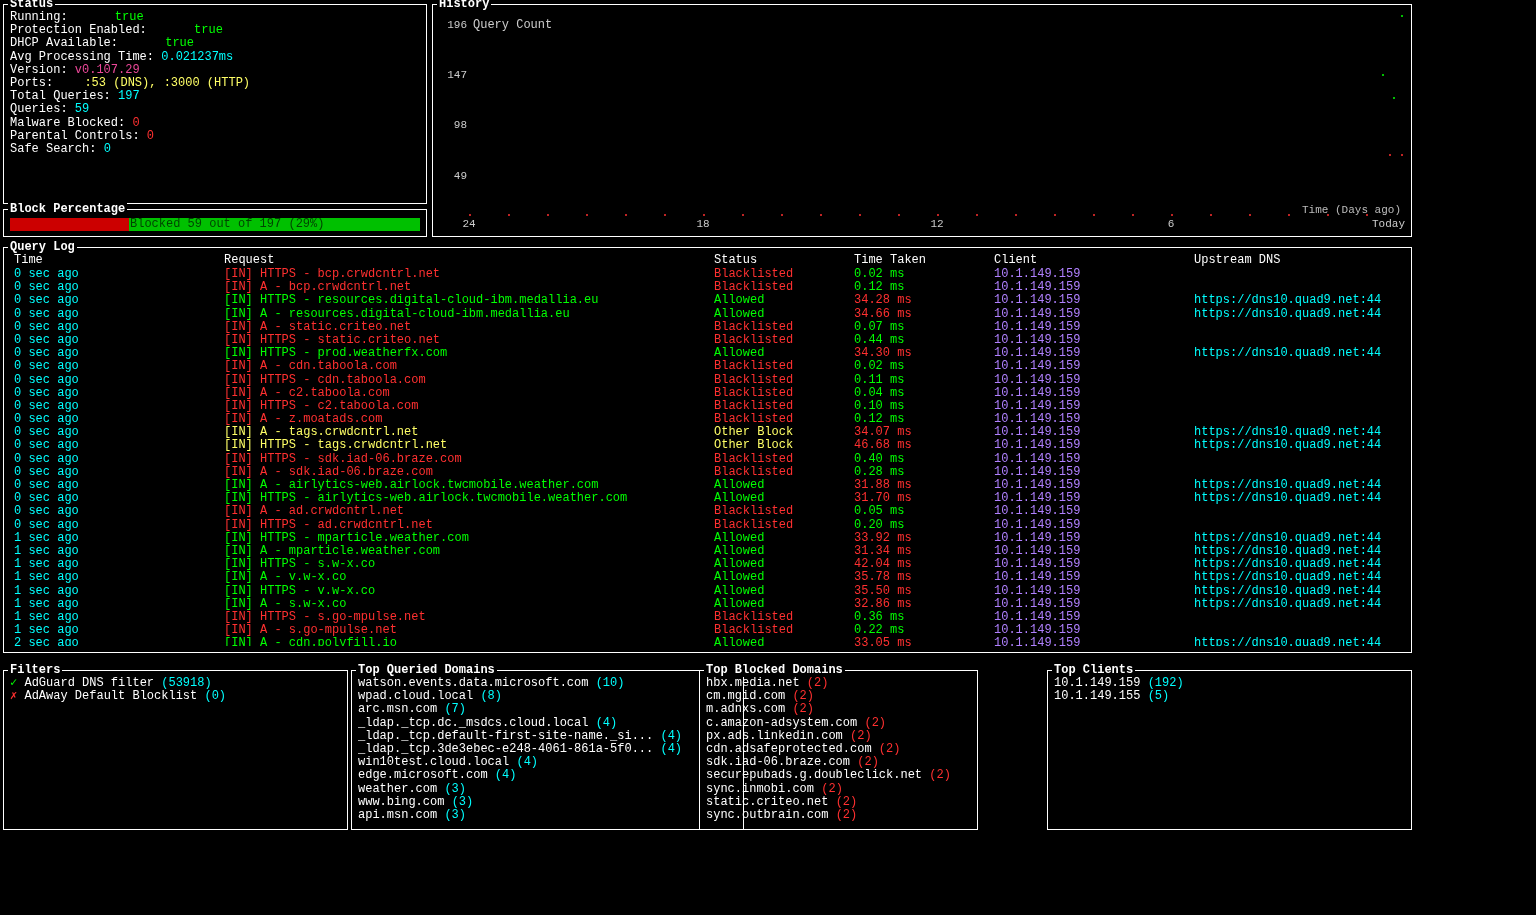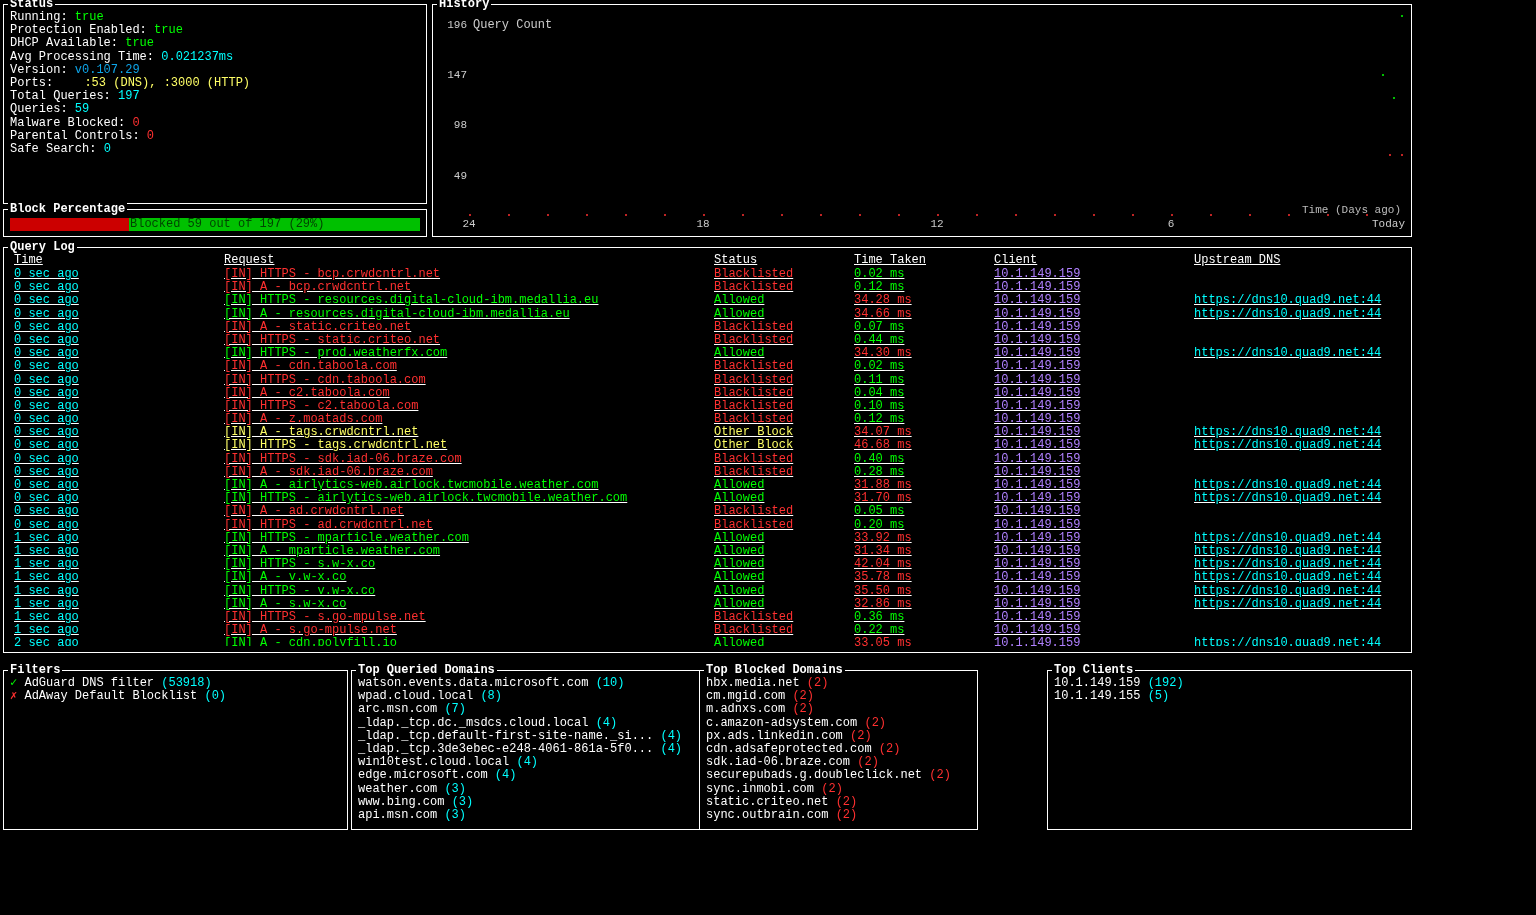--- a/index.html
+++ b/index.html
@@ -5,25 +5,25 @@
   html,body{margin:0;padding:0;background:#000;color:#fff;font-family:"Menlo","Consolas","Liberation Mono",monospace;font-size:12px;line-height:1.1;}
   body{width:1536px;height:915px;overflow:hidden;position:relative;}
   .panel{position:absolute;border:1px solid #fff;box-sizing:border-box;}
   .panel-title{position:absolute;top:-7px;left:4px;background:#000;padding:0 2px;color:#fff;font-weight:bold;}
   .panel-body{position:absolute;top:6px;left:6px;right:6px;bottom:6px;overflow:hidden;}
 
   
   #status{left:3px;top:4px;width:424px;height:200px;}
   #status .kv{white-space:pre;}
   .lab{color:#fff;}
-  .v-green{color:#00ff00;}
+  .v-green{color:#00ff00;margin-left:40px;}
   .v-cyan{color:#00ffff;}
   .v-red{color:#ff3030;}
   .v-yellow{color:#ffff66;margin-left:24px;}
-  .v-mag{color:#0ea5e9;}
+  .v-mag{color:#ec4899;}
 
   
   #block{left:3px;top:209px;width:424px;height:28px;}
   #block-bar{position:absolute;left:6px;right:6px;top:8px;height:13px;background:#00c000;}
   #block-bar .blocked{position:absolute;left:0;top:0;bottom:0;background:#cc0000;}
   #block-bar .label{position:absolute;left:120px;top:0;color:#004400;font-size:12px;line-height:13px;}
 
   
   #history{left:432px;top:4px;width:980px;height:233px;}
   #hist-chart{position:absolute;left:36px;top:10px;right:6px;bottom:22px;}
@@ -32,37 +32,37 @@
   .hist-xtick{position:absolute;color:#ccc;font-size:11px;transform:translateX(-50%);}
   .hist-xtick.last{transform:none;right:0;}
   .hist-caption{position:absolute;right:10px;bottom:20px;color:#bbb;font-size:11px;}
   .hist-title{position:absolute;left:40px;top:14px;color:#ccc;}
   .dot{position:absolute;width:2px;height:2px;border-radius:50%;}
   .dot.r{background:#ff3030;}
   .dot.g{background:#00ff00;}
 
   
   #qlog{left:3px;top:247px;width:1409px;height:406px;}
-  #qlog table{width:100%;border-collapse:collapse;table-layout:fixed;text-decoration:underline;}
+  #qlog table{width:100%;border-collapse:collapse;table-layout:fixed;}
   #qlog th{color:#fff;text-align:left;font-weight:normal;padding:0 4px;height:14px;}
   #qlog td{padding:0 4px;height:13px;white-space:nowrap;overflow:hidden;text-overflow:clip;}
   col.c-time{width:210px;} col.c-req{width:490px;} col.c-status{width:140px;}
   col.c-tt{width:140px;} col.c-client{width:200px;} col.c-up{width:auto;}
 
   .st-Blacklisted{color:#ff3030;}
   .st-Allowed{color:#00ff00;}
   .st-Other{color:#ffff66;}
   .tt-red{color:#ff3030;}
   .tt-green{color:#00ff00;}
   .client{color:#b080ff;}
   .upstream{color:#00ffff;}
 
   
   #filters{left:3px;top:670px;width:345px;height:160px;}
-  #tqd{left:351px;top:670px;width:349px;height:160px;}
+  #tqd{left:351px;top:670px;width:393px;height:160px;}
   #tbd{left:699px;top:670px;width:279px;height:160px;}
   #tc {left:1047px;top:670px;width:365px;height:160px;}
 
   .list-line{white-space:pre;}
   .check-ok{color:#00ff00;}
   .check-bad{color:#ff3030;}
   .count{color:#00ffff;}
   .count-red{color:#ff3030;}
   .domain{color:#fff;}
 </style>

